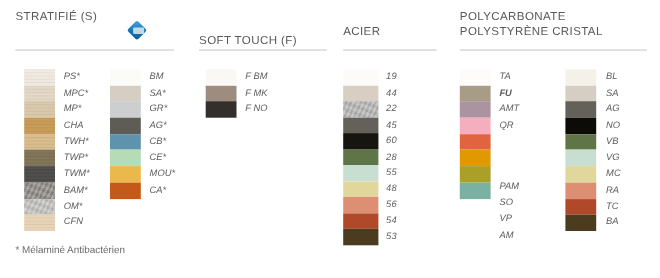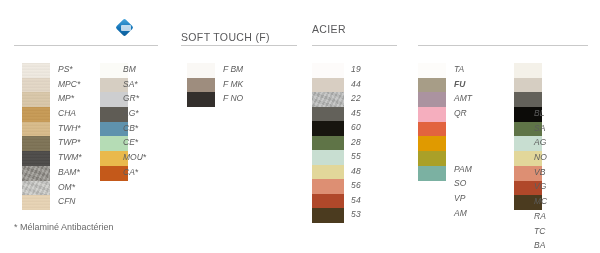--- a/index.html
+++ b/index.html
@@ -112,20 +112,21 @@
     white-space: nowrap;
   }
 </style>
 </head>
 <body>
 
 <div class="board">
 
   <div class="group" style="left:14px;">
     <div class="group-head" style="left:0;">
+      <span class="hl">STRATIFIÉ (S)</span>
     </div>
     <div class="badge">
       <span class="dia"></span>
         <span class="dia-in"></span>
     </div>
     <div class="rule" style="left:0;width:144px;"></div>
 
     <div class="swcol" style="left:8px;top:63px;">
       <div class="sw-stack" id="col-m0">
           <div class="sw wood" style="background: rgb(239, 233, 224); height: 14.7px; width: 28px;"></div>
@@ -157,21 +158,21 @@
       <div class="sw-stack" id="col-m1">
           <div class="sw" style="background: rgb(251, 251, 247); height: 14.7px; width: 28px;"></div>
           <div class="sw" style="background: rgb(214, 206, 194); height: 14.7px; width: 28px;"></div>
           <div class="sw" style="background: rgb(205, 206, 208); height: 14.7px; width: 28px;"></div>
           <div class="sw" style="background: rgb(95, 92, 85); height: 14.7px; width: 28px;"></div>
           <div class="sw" style="background: rgb(95, 146, 173); height: 14.7px; width: 28px;"></div>
           <div class="sw" style="background: rgb(181, 220, 181); height: 14.7px; width: 28px;"></div>
           <div class="sw" style="background: rgb(233, 185, 76); height: 14.7px; width: 28px;"></div>
           <div class="sw" style="background: rgb(196, 89, 26); height: 14.7px; width: 28px;"></div>
         </div>
-      <div class="labels" id="lab-m1" style="left:23px;top:-1px;">
+      <div class="labels" id="lab-m1" style="left:36px;top:-1px;">
           <div class="lab" style="height: 14.7px; line-height: 14.7px;">BM</div>
           <div class="lab" style="height: 14.7px; line-height: 14.7px;">SA*</div>
           <div class="lab" style="height: 14.7px; line-height: 14.7px;">GR*</div>
           <div class="lab" style="height: 14.7px; line-height: 14.7px;">AG*</div>
           <div class="lab" style="height: 14.7px; line-height: 14.7px;">CB*</div>
           <div class="lab" style="height: 14.7px; line-height: 14.7px;">CE*</div>
           <div class="lab" style="height: 14.7px; line-height: 14.7px;">MOU*</div>
           <div class="lab" style="height: 14.7px; line-height: 14.7px;">CA*</div>
         </div>
     </div>
@@ -228,20 +229,22 @@
           <div class="lab num" style="height: 14.5px; line-height: 14.5px;">48</div>
           <div class="lab num" style="height: 14.5px; line-height: 14.5px;">56</div>
           <div class="lab num" style="height: 14.5px; line-height: 14.5px;">54</div>
           <div class="lab num" style="height: 14.5px; line-height: 14.5px;">53</div>
         </div>
     </div>
   </div>
 
   <div class="group" style="left:418px;">
     <div class="group-head" style="left:0;">
+      <span class="hl">POLYCARBONATE</span>
+      <span class="hl">POLYSTYRÈNE CRISTAL</span>
     </div>
     <div class="rule" style="left:0;width:170px;"></div>
 
     <div class="swcol" style="left:0px;top:63px;">
       <div class="sw-stack" id="col-p0">
           <div class="sw" style="background: rgb(253, 252, 250); height: 14.7px; width: 28px;"></div>
           <div class="sw" style="background: rgb(167, 157, 135); height: 14.7px; width: 28px;"></div>
           <div class="sw" style="background: rgb(171, 147, 160); height: 14.7px; width: 28px;"></div>
           <div class="sw" style="background: rgb(245, 174, 190); height: 14.7px; width: 28px;"></div>
           <div class="sw" style="background: rgb(226, 99, 63); height: 14.7px; width: 28px;"></div>
@@ -267,21 +270,21 @@
           <div class="sw" style="background: rgb(214, 206, 194); height: 14.7px; width: 28px;"></div>
           <div class="sw" style="background: rgb(99, 97, 90); height: 14.7px; width: 28px;"></div>
           <div class="sw" style="background: rgb(12, 11, 8); height: 14.7px; width: 28px;"></div>
           <div class="sw" style="background: rgb(95, 116, 71); height: 14.7px; width: 28px;"></div>
           <div class="sw" style="background: rgb(200, 222, 209); height: 14.7px; width: 28px;"></div>
           <div class="sw" style="background: rgb(226, 215, 154); height: 14.7px; width: 28px;"></div>
           <div class="sw" style="background: rgb(221, 143, 115); height: 14.7px; width: 28px;"></div>
           <div class="sw" style="background: rgb(176, 72, 42); height: 14.7px; width: 28px;"></div>
           <div class="sw" style="background: rgb(75, 59, 31); height: 14.7px; width: 28px;"></div>
         </div>
-      <div class="labels" id="lab-p1" style="left:20px;top:-1px;margin-top:44px;">
+      <div class="labels" id="lab-p1" style="left:37px;top:-1px;">
           <div class="lab" style="height: 14.7px; line-height: 14.7px;">BL</div>
           <div class="lab" style="height: 14.7px; line-height: 14.7px;">SA</div>
           <div class="lab" style="height: 14.7px; line-height: 14.7px;">AG</div>
           <div class="lab" style="height: 14.7px; line-height: 14.7px;">NO</div>
           <div class="lab" style="height: 14.7px; line-height: 14.7px;">VB</div>
           <div class="lab" style="height: 14.7px; line-height: 14.7px;">VG</div>
           <div class="lab" style="height: 14.7px; line-height: 14.7px;">MC</div>
           <div class="lab" style="height: 14.7px; line-height: 14.7px;">RA</div>
           <div class="lab" style="height: 14.7px; line-height: 14.7px;">TC</div>
           <div class="lab" style="height: 14.7px; line-height: 14.7px;">BA</div>

